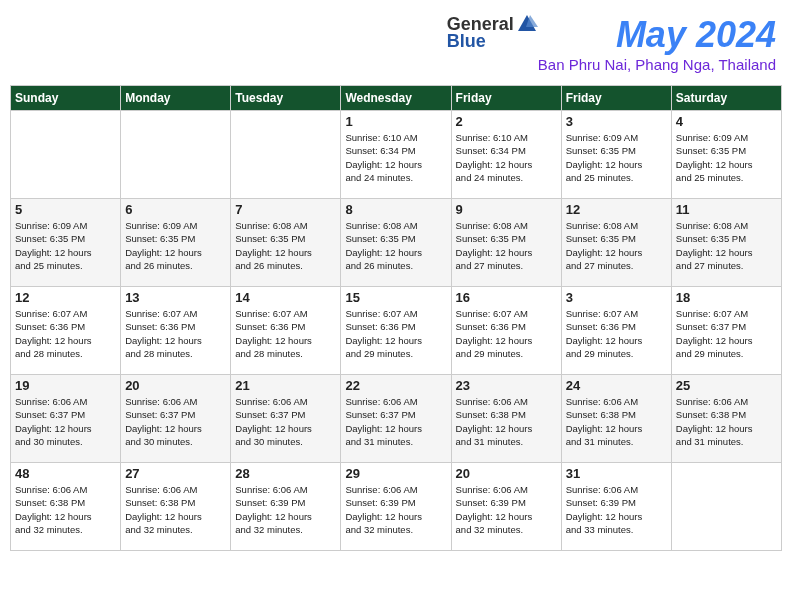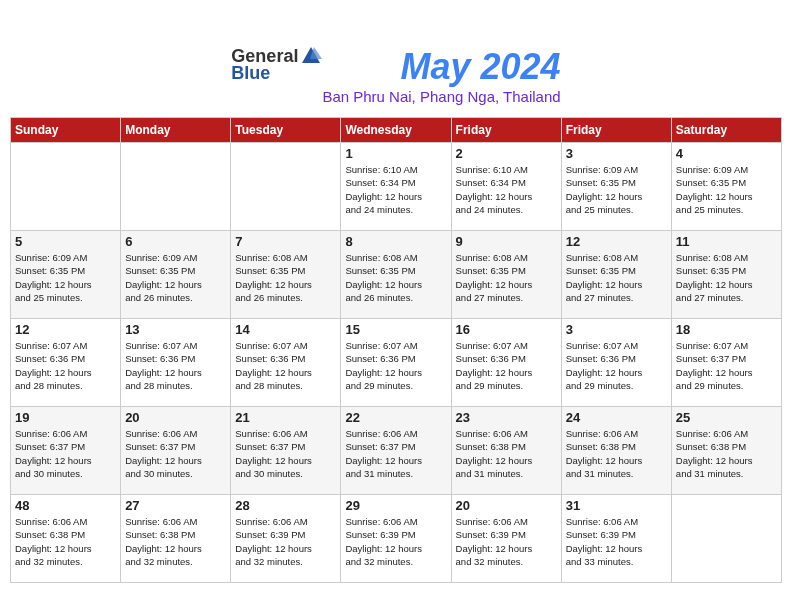--- a/index.html
+++ b/index.html
@@ -5,25 +5,24 @@
     * { box-sizing: border-box; margin: 0; padding: 0; }
     body {
       font-family: Arial, sans-serif;
       background: #fff;
       width: 792px;
       min-height: 612px;
       padding: 10px;
     }
     .header-section {
       display: flex;
-      justify-content: center;
+      justify-content: flex-end;
       align-items: flex-start;
       margin-bottom: 8px;
       padding: 4px 6px;
-      margin-top: 32px;
     }
     .logo {
       display: flex;
       flex-direction: column;
       align-items: flex-start;
     }
     .logo-row {
       display: flex;
       align-items: center;
     }
@@ -39,21 +38,21 @@
     .location-title {
       font-size: 15px;
       color: #6d28d9;
     }
     table {
       width: 100%;
       border-collapse: collapse;
       table-layout: fixed;
     }
     thead tr th {
-      background-color: #b91c1c;
+      background-color: #14532d;
       color: #fff;
       font-size: 12px;
       font-weight: bold;
       padding: 5px 4px;
       text-align: left;
       border: 1px solid #ccc;
     }
     tbody tr td {
       border: 1px solid #ccc;
       vertical-align: top;

